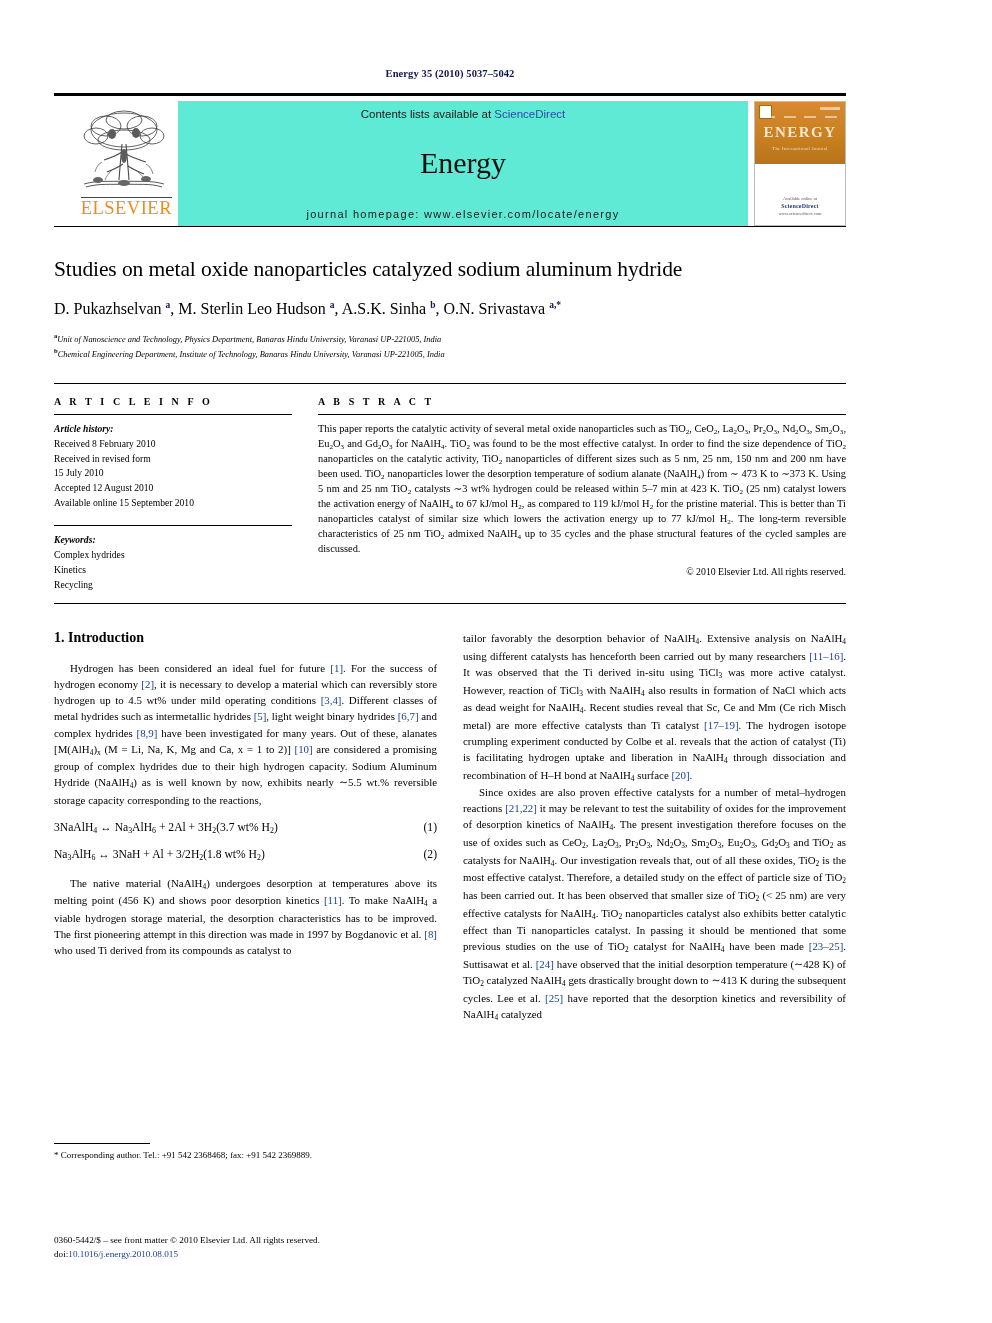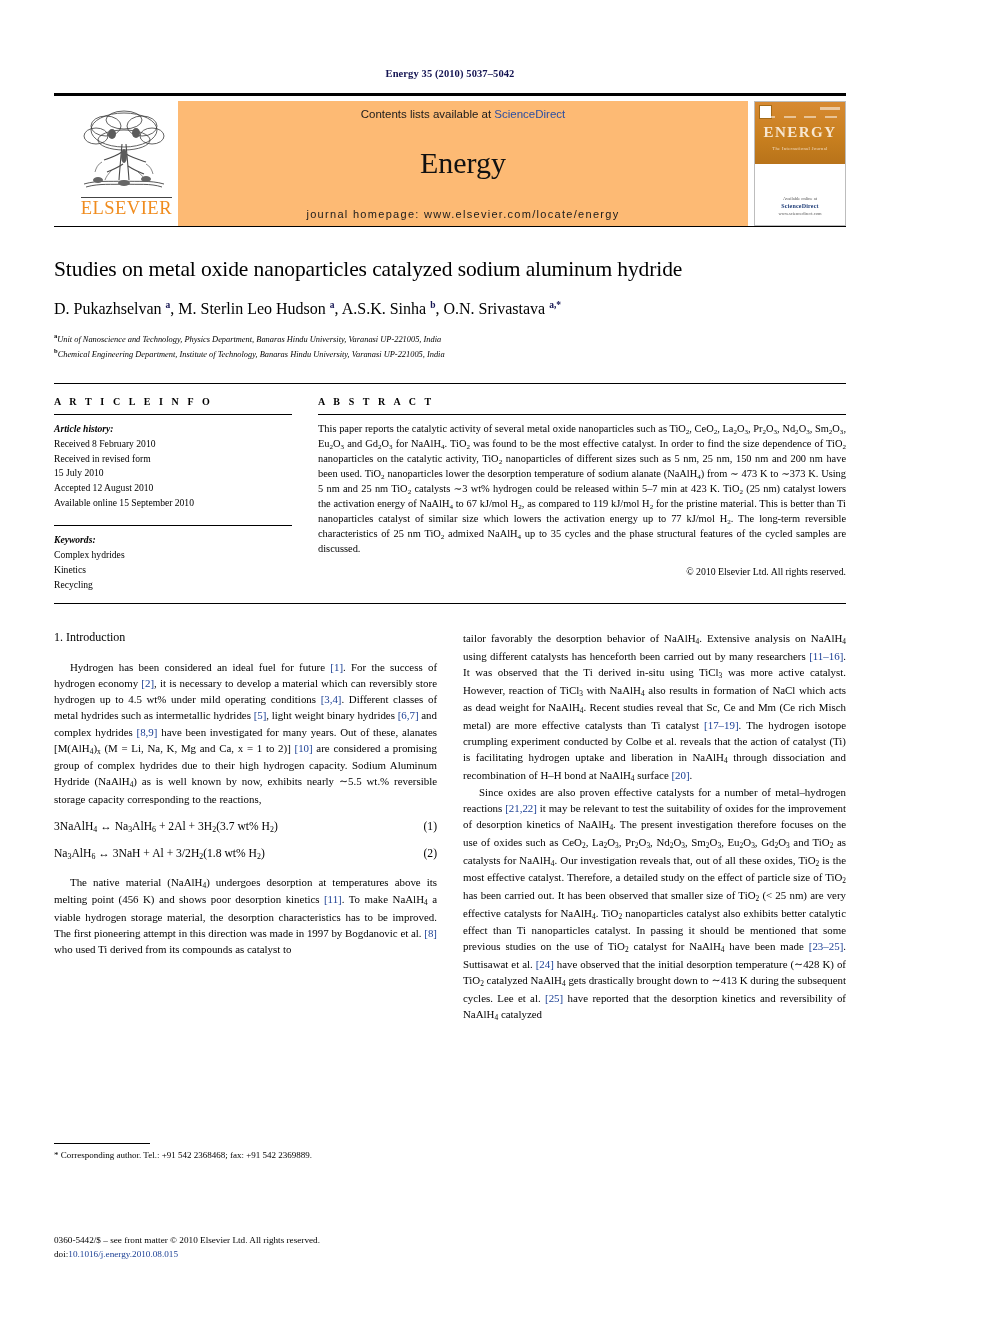--- a/index.html
+++ b/index.html
@@ -55,21 +55,21 @@
     letter-spacing: .5px;
     color: #F08C1E;
     font-weight: normal;
     margin-top: 1px;
     border-top: 1.4px solid #444;
     padding-top: 1px;
     line-height: 1.05;
   }
   .journal-band {
     flex: 1 1 auto;
-    background: #fdba74;
+    background: #5eead4;
     margin-left: 6px;
     margin-right: 6px;
     position: relative;
     display: flex;
     flex-direction: column;
     align-items: center;
     justify-content: space-between;
     padding: 7px 0 6px 0;
   }
   .contents-line {
@@ -204,22 +204,22 @@
   .info-abstract-bottom { margin: 11px 54px 0 54px; border-top: 1.6px solid #000; }
 
   
   .body-cols {
     margin: 26px 54px 0 54px;
     display: flex;
     gap: 26px;
   }
   .bcol { flex: 1 1 0; min-width: 0; }
   .sect-title {
-    font-size: 12px;
-    font-weight: normal;
+    font-size: 14px;
+    font-weight: bold;
     margin: 0 0 14px 0;
   }
   p.body {
     font-size: 10.9px;
     line-height: 1.47;
     text-align: justify;
     margin: 0 0 0 0;
     text-indent: 16px;
     hyphens: auto;
   }

